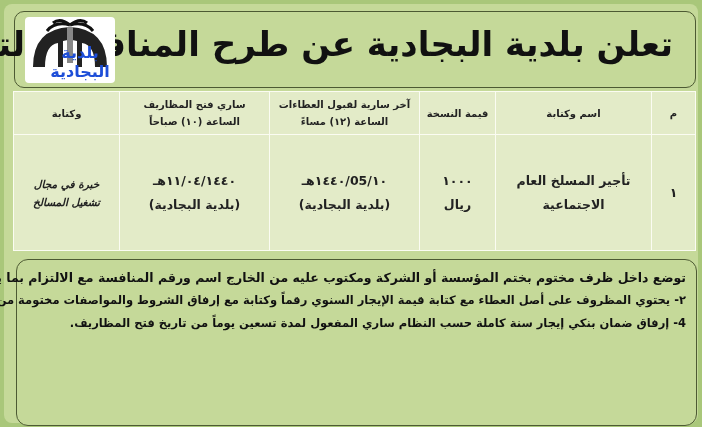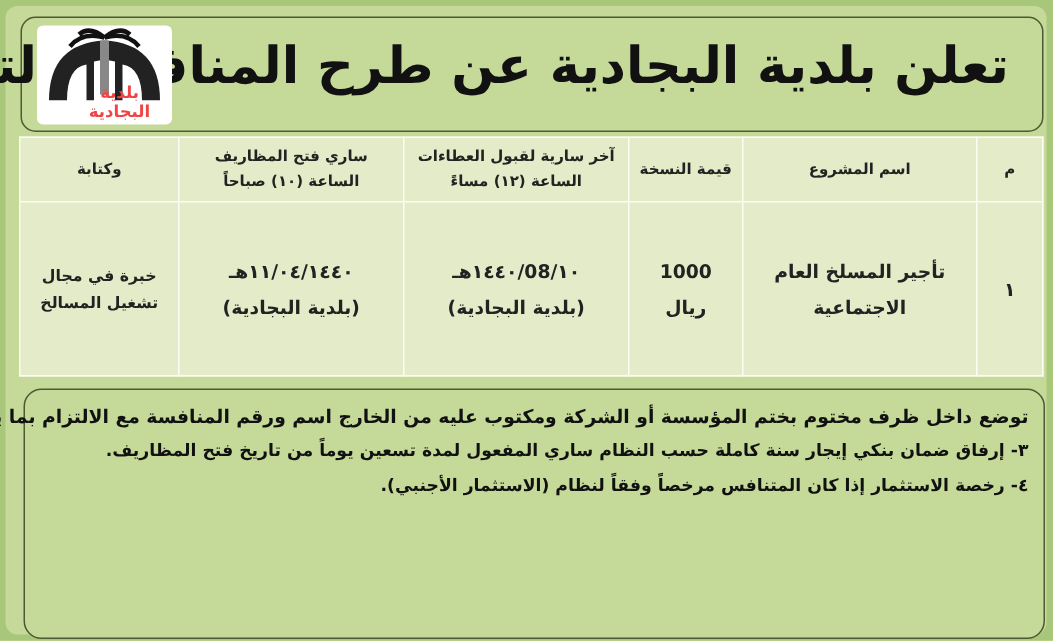--- a/index.html
+++ b/index.html
@@ -31,42 +31,42 @@
       letter-spacing: -0.5px;
     }
     .logo {
       position: absolute; left: 10px; top: 5px; width: 90px; height: 66px;
       background: #fff;
       border-radius: 4px;
       overflow: hidden;
     }
     .logo-text {
       position: absolute; bottom: 2px; left: 0; right: 0;
-      text-align: center; font-size: 11px; font-weight: bold; color: #ef4444; padding-left: 20px;
+      text-align: center; font-size: 16px; font-weight: bold; color: #1d4ed8; padding-left: 20px;
     }
     .table-wrap {
       position: absolute; left: 10px; top: 87px; width: 682px; height: 160px;
       background: #eef3dc;
     }
     table {
       width: 100%; height: 100%;
       border-collapse: collapse;
       table-layout: fixed;
       direction: rtl;
     }
     th, td {
       border: 1.5px solid #fbfcf2;
       background: #e3ebc8;
       text-align: center;
       vertical-align: middle;
       color: #222;
     }
     th { height: 43px; font-size: 10px; font-weight: bold; line-height: 17px; }
     td { font-size: 12.5px; font-weight: bold; line-height: 24px; }
-    td.small { font-size: 10.5px; line-height: 18px; }
+    td.small { font-size: 10.5px; line-height: 18px; font-style: italic; }
     .reqs {
       position: absolute; left: 12px; top: 255px; width: 681px; height: 167px;
       border: 1.5px solid #4d5a33;
       border-radius: 12px;
       background: #c5d999;
       padding: 6px 10px 0 8px;
     }
     .reqs p {
       font-size: 11.5px; font-weight: bold; color: #111;
       line-height: 23px; white-space: nowrap; text-align: right;
@@ -96,60 +96,60 @@
         <col style="width:44px">
           <col style="width:156px">
           <col style="width:76px">
           <col style="width:150px">
           <col style="width:150px">
           <col style="width:106px">
       </colgroup>
       <thead>
         <tr>
           <th>م</th>
-          <th>اسم المشروع</th>
+          <th>اسم وكتابة</th>
           <th>قيمة النسخة</th>
           <th>
             <div>آخر سارية لقبول العطاءات</div>
             <div>الساعة (١٢) مساءً</div>
           </th>
           <th>
             <div>ساري فتح المظاريف</div>
             <div>الساعة (١٠) صباحاً</div>
           </th>
           <th>وكتابة</th>
         </tr>
       </thead>
       <tbody>
         <tr>
           <td>١</td>
           <td>
             <div>تأجير المسلخ العام</div>
             <div>الاجتماعية</div>
           </td>
           <td>
-            <div>1000</div>
+            <div>١٠٠٠</div>
             <div>ريال</div>
           </td>
           <td>
-            <div>١٠/08/١٤٤٠هـ</div>
+            <div>١٠/05/١٤٤٠هـ</div>
             <div>(بلدية البجادية)</div>
           </td>
           <td>
             <div>١١/٠٤/١٤٤٠هـ</div>
             <div>(بلدية البجادية)</div>
           </td>
           <td class="small">
             <div>خبرة في مجال</div>
             <div>تشغيل المسالخ</div>
           </td>
         </tr>
       </tbody>
     </table>
   </div>
 
   <div class="reqs">
     <p class="intro">توضع داخل ظرف مختوم بختم المؤسسة أو الشركة ومكتوب عليه من الخارج اسم ورقم المنافسة مع الالتزام بما يلي:</p>
-    <p>٣- إرفاق ضمان بنكي إيجار سنة كاملة حسب النظام ساري المفعول لمدة تسعين يوماً من تاريخ فتح المظاريف.</p>
-    <p>٤- رخصة الاستثمار إذا كان المتنافس مرخصاً وفقاً لنظام (الاستثمار الأجنبي).</p>
+    <p>٢- يحتوي المظروف على أصل العطاء مع كتابة قيمة الإيجار السنوي رقماً وكتابة مع إرفاق الشروط والمواصفات مختومة من</p>
+    <p>4- إرفاق ضمان بنكي إيجار سنة كاملة حسب النظام ساري المفعول لمدة تسعين يوماً من تاريخ فتح المظاريف.</p>
   </div>
 
 </div>
 
 </body></html>

